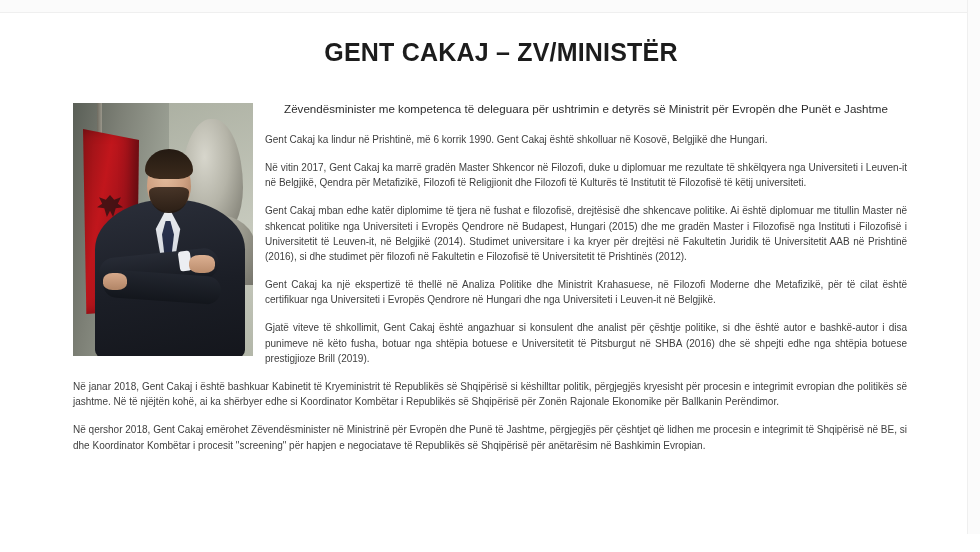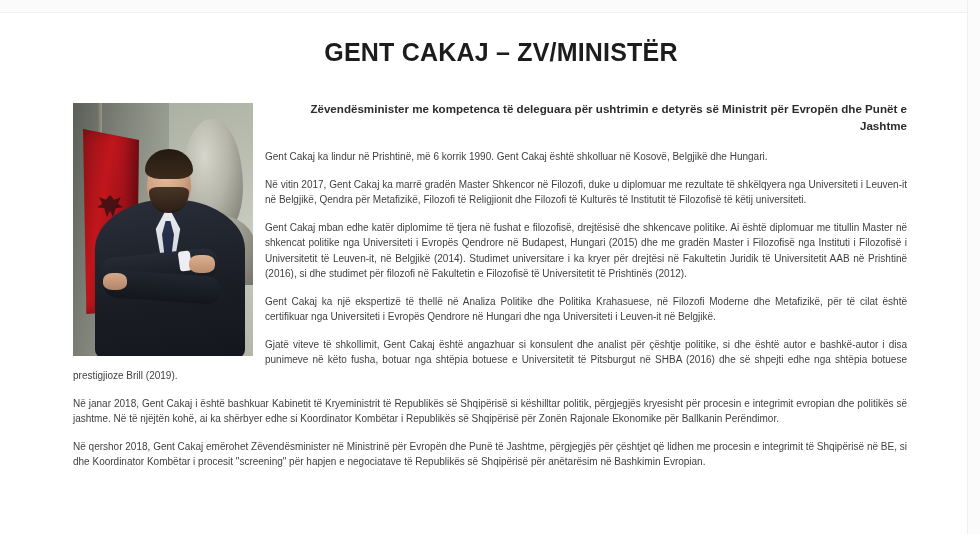--- a/index.html
+++ b/index.html
@@ -244,23 +244,23 @@
     height: 20px;
     background: #eceef2;
     border-radius: 3px;
     transform: rotate(-8deg);
   }
 
   .lede {
     margin: 0 0 14px 0;
     font-size: 11.6px;
     line-height: 1.45;
-    font-weight: bold;
+    font-weight: normal;
     color: #2c2c2c;
-    text-align: right;
+    text-align: center;
   }
   .para {
     margin: 0 0 13px 0;
     font-size: 10px;
     line-height: 1.52;
     color: #3f3f3f;
     text-align: justify;
   }
   .para.last {
     margin-bottom: 0;
@@ -307,21 +307,21 @@
       </figure>
 
       <p class="lede">Zëvendësminister me kompetenca të deleguara për ushtrimin e detyrës së Ministrit për Evropën dhe Punët e Jashtme</p>
 
       <p class="para">Gent Cakaj ka lindur në Prishtinë, më 6 korrik 1990. Gent Cakaj është shkolluar në Kosovë, Belgjikë dhe Hungari.</p>
 
       <p class="para">Në vitin 2017, Gent Cakaj ka marrë gradën Master Shkencor në Filozofi, duke u diplomuar me rezultate të shkëlqyera nga Universiteti i Leuven-it në Belgjikë, Qendra për Metafizikë, Filozofi të Religjionit dhe Filozofi të Kulturës të Institutit të Filozofisë të këtij universiteti.</p>
 
       <p class="para">Gent Cakaj mban edhe katër diplomime të tjera në fushat e filozofisë, drejtësisë dhe shkencave politike. Ai është diplomuar me titullin Master në shkencat politike nga Universiteti i Evropës Qendrore në Budapest, Hungari (2015) dhe me gradën Master i Filozofisë nga Instituti i Filozofisë i Universitetit të Leuven-it, në Belgjikë (2014). Studimet universitare i ka kryer për drejtësi në Fakultetin Juridik të Universitetit AAB në Prishtinë (2016), si dhe studimet për filozofi në Fakultetin e Filozofisë të Universitetit të Prishtinës (2012).</p>
 
-      <p class="para">Gent Cakaj ka një ekspertizë të thellë në Analiza Politike dhe Politika Krahasuese, në Filozofi Moderne dhe Metafizikë, për të cilat është certifikuar nga Universiteti i Evropës Qendrore në Hungari dhe nga Universiteti i Leuven-it në Belgjikë.</p>
+      <p class="para">Gent Cakaj ka një ekspertizë të thellë në Analiza Politike dhe Ministrit Krahasuese, në Filozofi Moderne dhe Metafizikë, për të cilat është certifikuar nga Universiteti i Evropës Qendrore në Hungari dhe nga Universiteti i Leuven-it në Belgjikë.</p>
 
       <p class="para">Gjatë viteve të shkollimit, Gent Cakaj është angazhuar si konsulent dhe analist për çështje politike, si dhe është autor e bashkë-autor i disa punimeve në këto fusha, botuar nga shtëpia botuese e Universitetit të Pitsburgut në SHBA (2016) dhe së shpejti edhe nga shtëpia botuese prestigjioze Brill (2019).</p>
 
       <p class="para">Në janar 2018, Gent Cakaj i është bashkuar Kabinetit të Kryeministrit të Republikës së Shqipërisë si këshilltar politik, përgjegjës kryesisht për procesin e integrimit evropian dhe politikës së jashtme. Në të njëjtën kohë, ai ka shërbyer edhe si Koordinator Kombëtar i Republikës së Shqipërisë për Zonën Rajonale Ekonomike për Ballkanin Perëndimor.</p>
 
       <p class="para last">Në qershor 2018, Gent Cakaj emërohet Zëvendësminister në Ministrinë për Evropën dhe Punë të Jashtme, përgjegjës për çështjet që lidhen me procesin e integrimit të Shqipërisë në BE, si dhe Koordinator Kombëtar i procesit "screening" për hapjen e negociatave të Republikës së Shqipërisë për anëtarësim në Bashkimin Evropian.</p>
 
     </div>
   </div>
 

